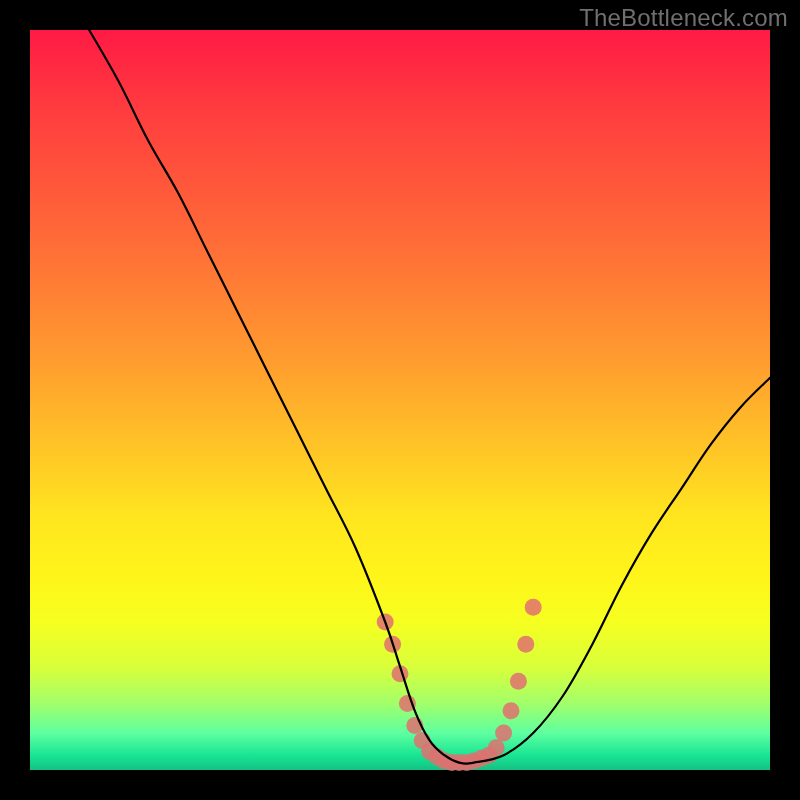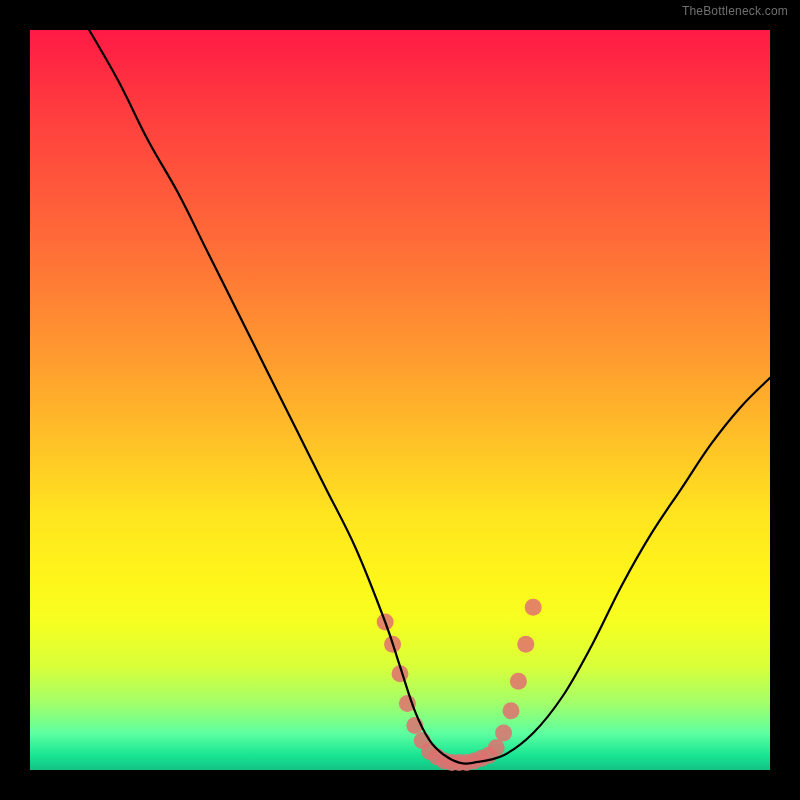--- a/index.html
+++ b/index.html
@@ -41,21 +41,21 @@
       #5effa0 95%,
       #19e593 98%,
       #13c184 100%
     );
   }
   .watermark {
     position: absolute;
     top: 4px;
     right: 12px;
     color: #6f6f6f;
-    font-size: 12px;
+    font-size: 24px;
     font-weight: 500;
     letter-spacing: 0.2px;
     user-select: none;
   }
   svg.curve {
     position: absolute;
     left: 0;
     top: 0;
     width: 740px;
     height: 740px;

